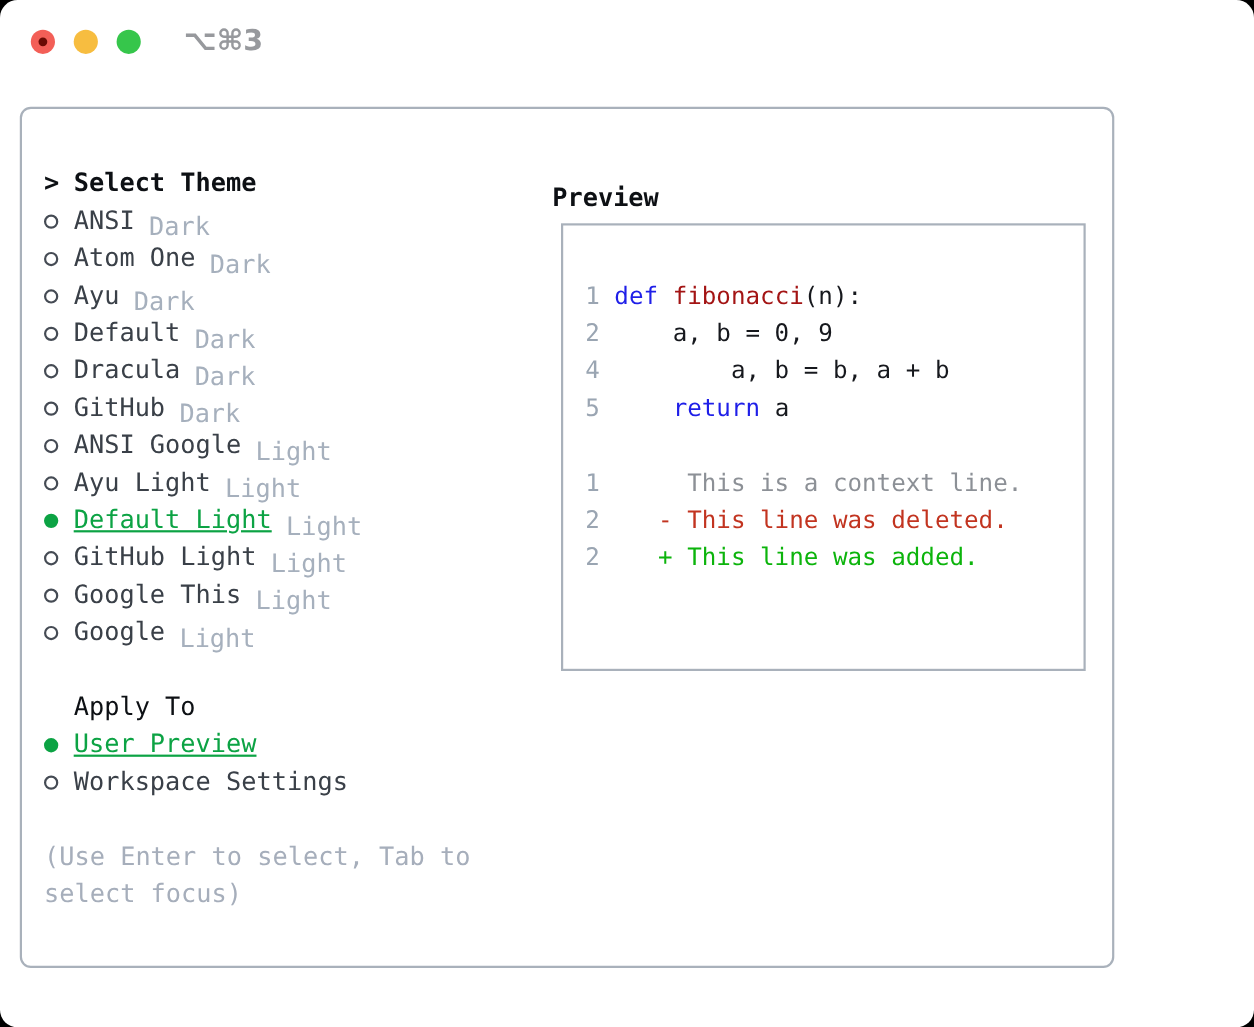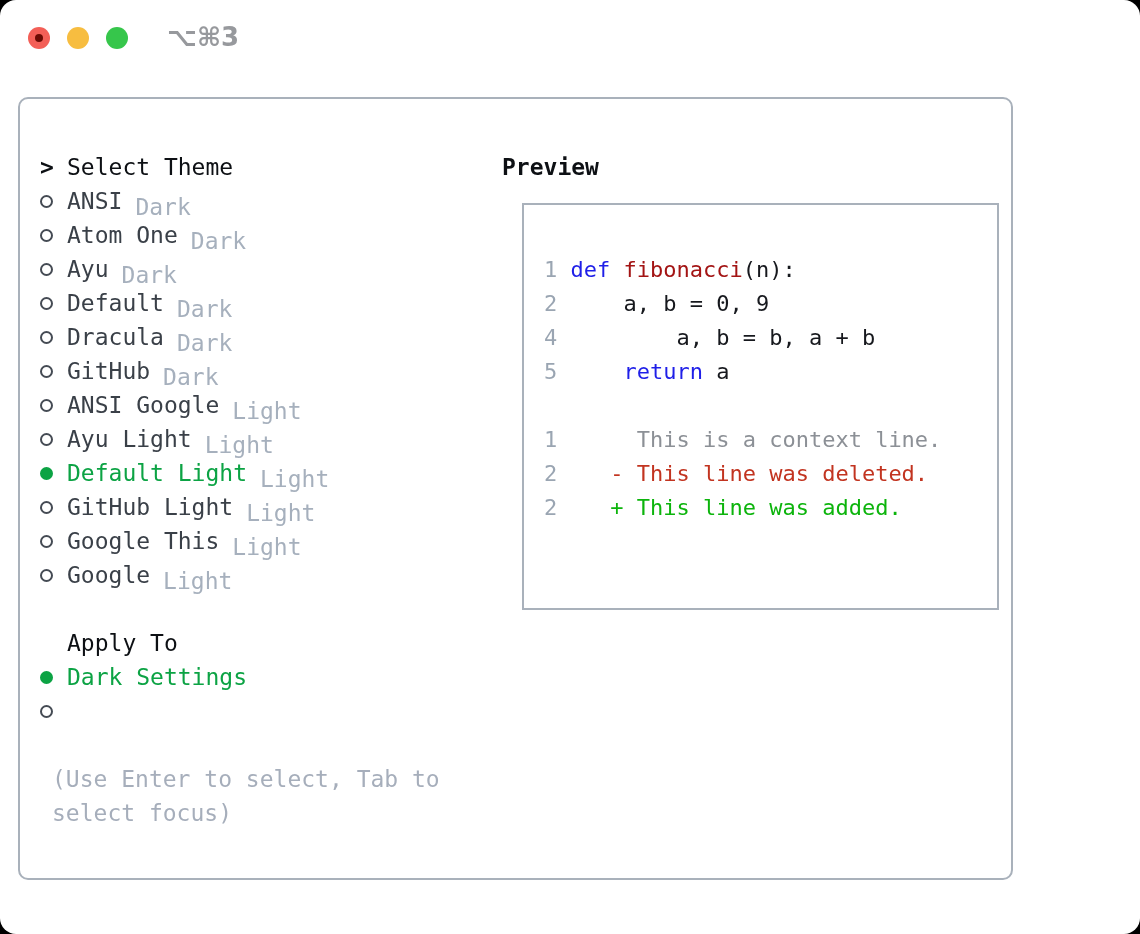--- a/index.html
+++ b/index.html
@@ -30,33 +30,33 @@
     position:absolute;left:18px;top:97px;width:995px;height:783px;
     border:2px solid var(--border-gray);border-radius:10px;box-sizing:border-box;
     background:#fff;
   }
   
   .list{position:absolute;left:20px;top:51px;}
   .row{display:flex;align-items:center;height:34px;font-size:23px;color:var(--item-ink);white-space:pre;}
   .bullet-cell{width:27px;flex:none;display:flex;align-items:center;}
   .circle{width:9px;height:9px;border:2px solid #454b54;border-radius:50%;background:transparent;}
   .row.selected .circle{background:var(--selected-green);border-color:var(--selected-green);}
-  .row.selected .name{color:var(--selected-green);}
+  .row.selected .name{color:var(--selected-green);text-decoration:underline;}
   .caret{font-weight:700;color:var(--heading-ink);font-size:23px;}
-  .hdr{font-weight:400;color:var(--heading-ink);}
+  .hdr{font-weight:700;color:var(--heading-ink);}
   .apply-hdr{color:var(--heading-ink);}
   .suffix{color:var(--muted-gray);margin-left:13px;margin-top:12px;}
-  .row.hint-row{color:var(--hint-gray);margin-left:12px;}
+  .row.hint-row{color:var(--hint-gray);}
   
   .preview-label{
-    position:absolute;left:482px;top:51px;height:34px;line-height:34px;
+    position:absolute;left:482px;top:64px;height:34px;line-height:34px;
     font-size:23px;font-weight:700;color:var(--heading-ink);
   }
   .pbox{
-    position:absolute;left:502px;top:104px;width:477px;height:407px;
+    position:absolute;left:490px;top:104px;width:477px;height:407px;
     border:2px solid var(--border-gray);box-sizing:border-box;
     padding:48px 0 0 20px;background:#fff;
   }
   .cline{height:34px;line-height:34px;font-size:22px;white-space:pre;}
   .seg-num{color:var(--linenum-gray);}
   .seg-kw{color:var(--keyword-blue);}
   .seg-fn{color:var(--function-red);}
   .seg-plain{color:var(--code-ink);}
   .seg-ctx{color:var(--context-gray);}
   .seg-del{color:var(--deleted-red);}
@@ -157,25 +157,26 @@
 
       <div class="row"></div>
 
       <div class="row">
         <span class="bullet-cell"></span>
         <span class="apply-hdr">Apply To</span>
       </div>
 
       <div class="row selected">
         <span class="bullet-cell"><span class="circle"></span></span>
-        <span class="name">Dark Settings</span>
+        <span class="name">User Preview</span>
       </div>
 
       <div class="row">
         <span class="bullet-cell"><span class="circle"></span></span>
+        <span class="name">Workspace Settings</span>
       </div>
 
       <div class="row"></div>
 
       <div class="row hint-row"><span>(Use Enter to select, Tab to</span></div>
       <div class="row hint-row"><span>select focus)</span></div>
 
     </div>
 
     <div class="preview-label">Preview</div>

